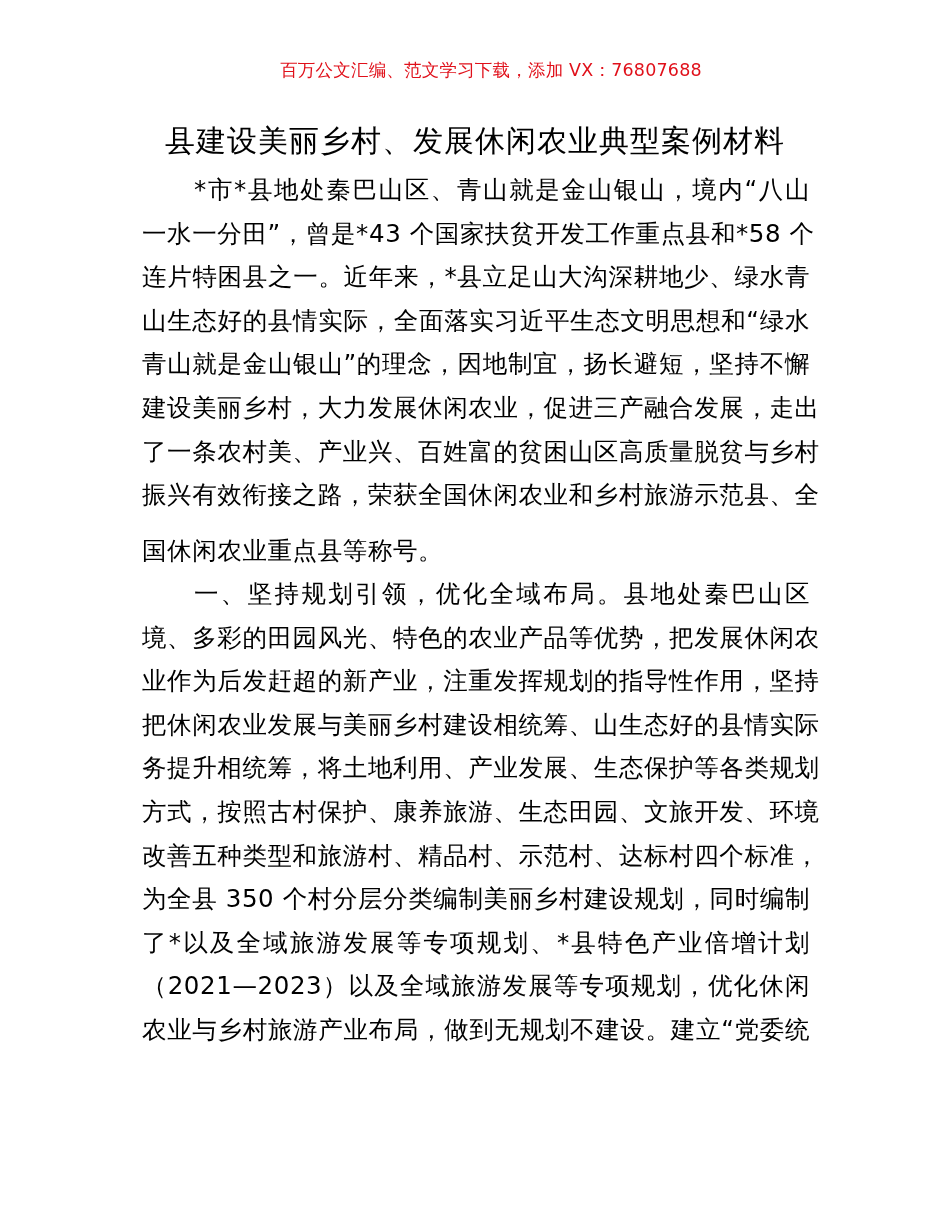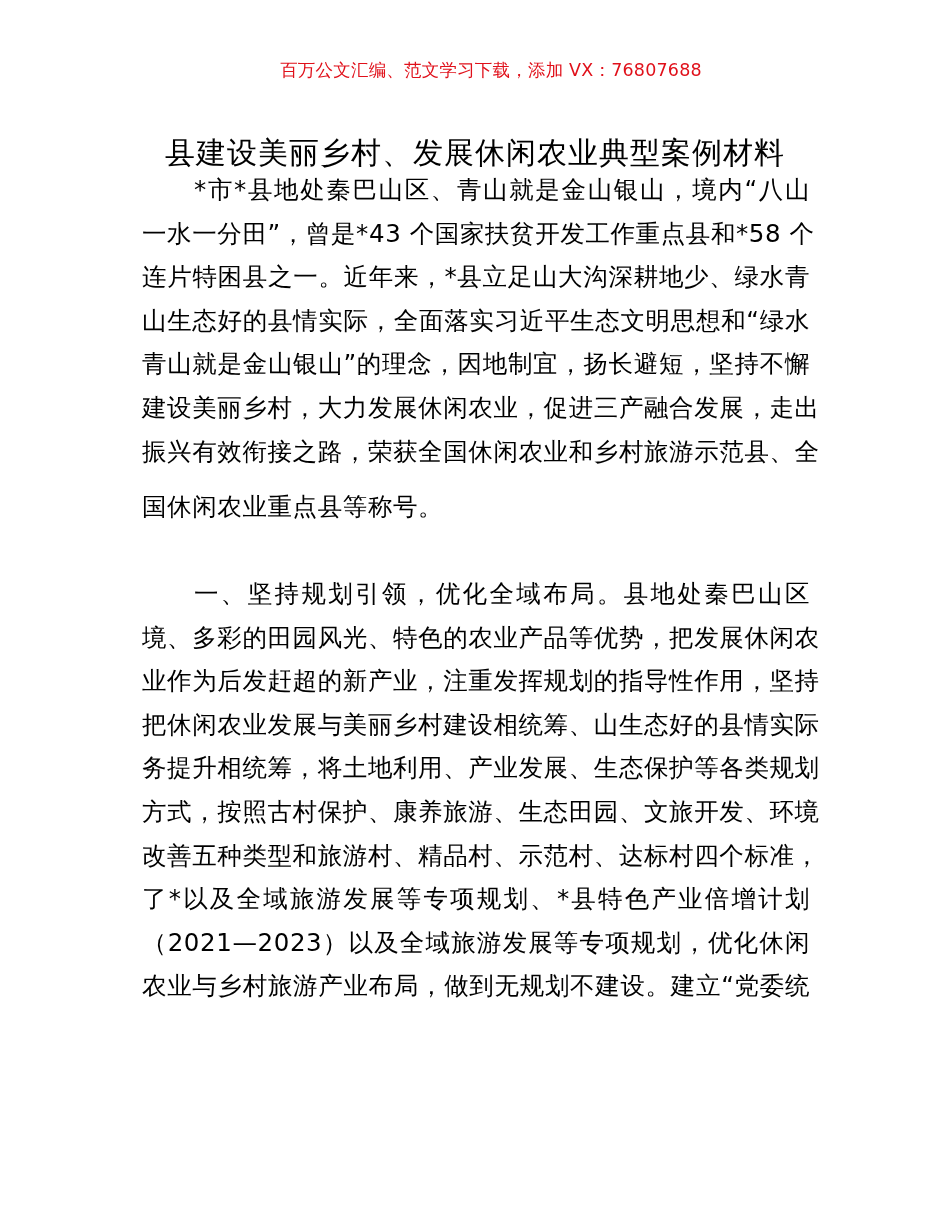--- a/index.html
+++ b/index.html
@@ -29,21 +29,21 @@
       width: 950px;
       text-align: center;
       font-size: 17.5px;
       line-height: 28px;
       color: #e0101a;
       letter-spacing: 0.2px;
       padding-left: 16px;
     }
     .title {
       position: absolute;
-      top: 132px;
+      top: 120px;
       left: 0;
       width: 950px;
       text-align: center;
       font-size: 30px;
       line-height: 42px;
       color: #000;
       letter-spacing: 1px;
     }
     .body-text {
       position: absolute;
@@ -79,30 +79,32 @@
 
   <div class="title">县建设美丽乡村、发展休闲农业典型案例材料</div>
 
   <div class="body-text para1">
     <span class="line indent">*市*县地处秦巴山区、青山就是金山银山，境内“八山</span>
     <span class="line">一水一分田”，曾是*43 个国家扶贫开发工作重点县和*58 个</span>
     <span class="line">连片特困县之一。近年来，*县立足山大沟深耕地少、绿水青</span>
     <span class="line">山生态好的县情实际，全面落实习近平生态文明思想和“绿水</span>
     <span class="line">青山就是金山银山”的理念，因地制宜，扬长避短，坚持不懈</span>
     <span class="line">建设美丽乡村，大力发展休闲农业，促进三产融合发展，走出</span>
+    <span class="line">了一条农村美、产业兴、百姓富的贫困山区高质量脱贫与乡村</span>
     <span class="line">振兴有效衔接之路，荣获全国休闲农业和乡村旅游示范县、全</span>
     <span class="line last">国休闲农业重点县等称号。</span>
   </div>
 
   <div class="body-text para2">
     <span class="line indent">一、坚持规划引领，优化全域布局。县地处秦巴山区</span>
     <span class="line">境、多彩的田园风光、特色的农业产品等优势，把发展休闲农</span>
     <span class="line">业作为后发赶超的新产业，注重发挥规划的指导性作用，坚持</span>
     <span class="line">把休闲农业发展与美丽乡村建设相统筹、山生态好的县情实际</span>
     <span class="line">务提升相统筹，将土地利用、产业发展、生态保护等各类规划</span>
     <span class="line">方式，按照古村保护、康养旅游、生态田园、文旅开发、环境</span>
     <span class="line">改善五种类型和旅游村、精品村、示范村、达标村四个标准，</span>
+    <span class="line">为全县 350 个村分层分类编制美丽乡村建设规划，同时编制</span>
     <span class="line">了*以及全域旅游发展等专项规划、*县特色产业倍增计划</span>
     <span class="line">（2021—2023）以及全域旅游发展等专项规划，优化休闲</span>
     <span class="line">农业与乡村旅游产业布局，做到无规划不建设。建立“党委统</span>
   </div>
 
 </div>
 
 </body></html>

